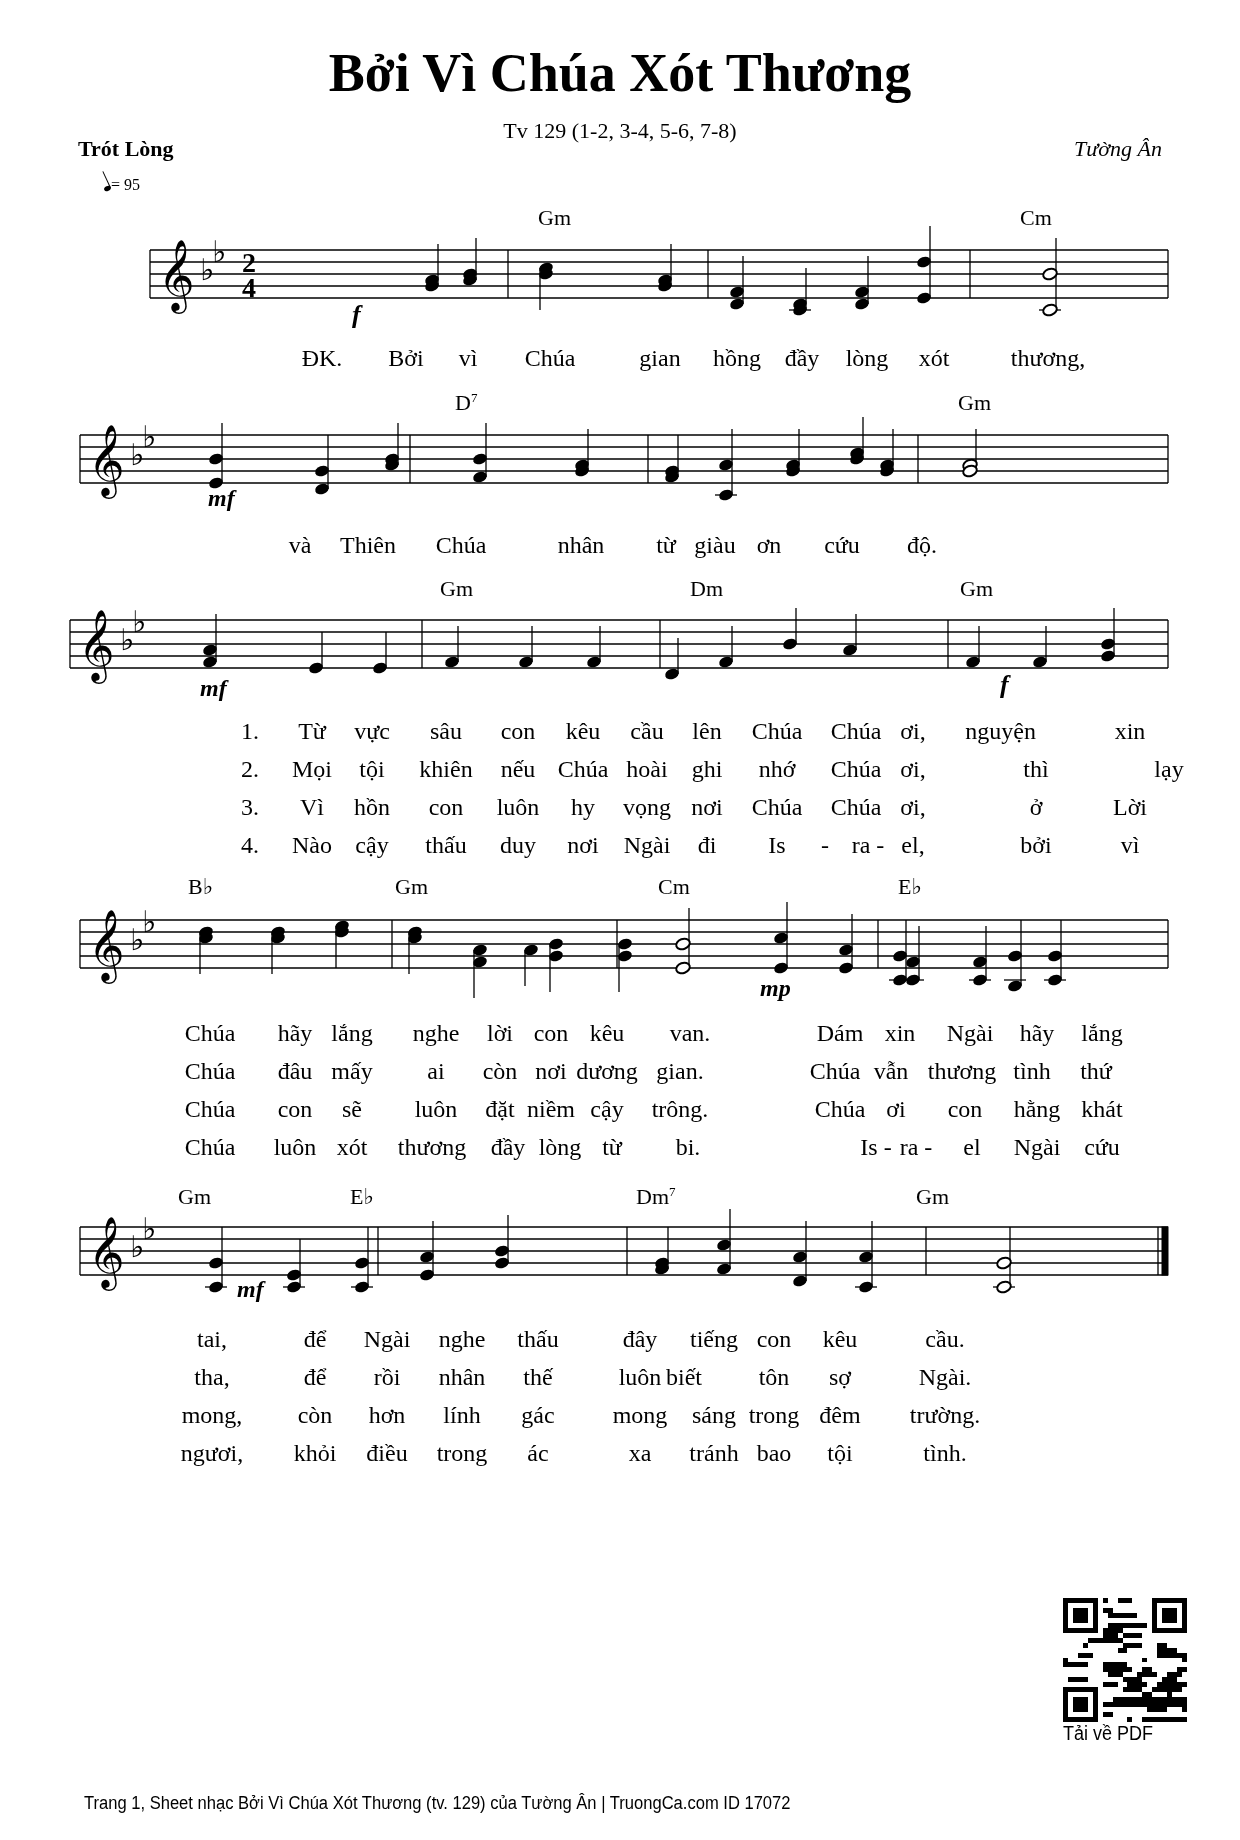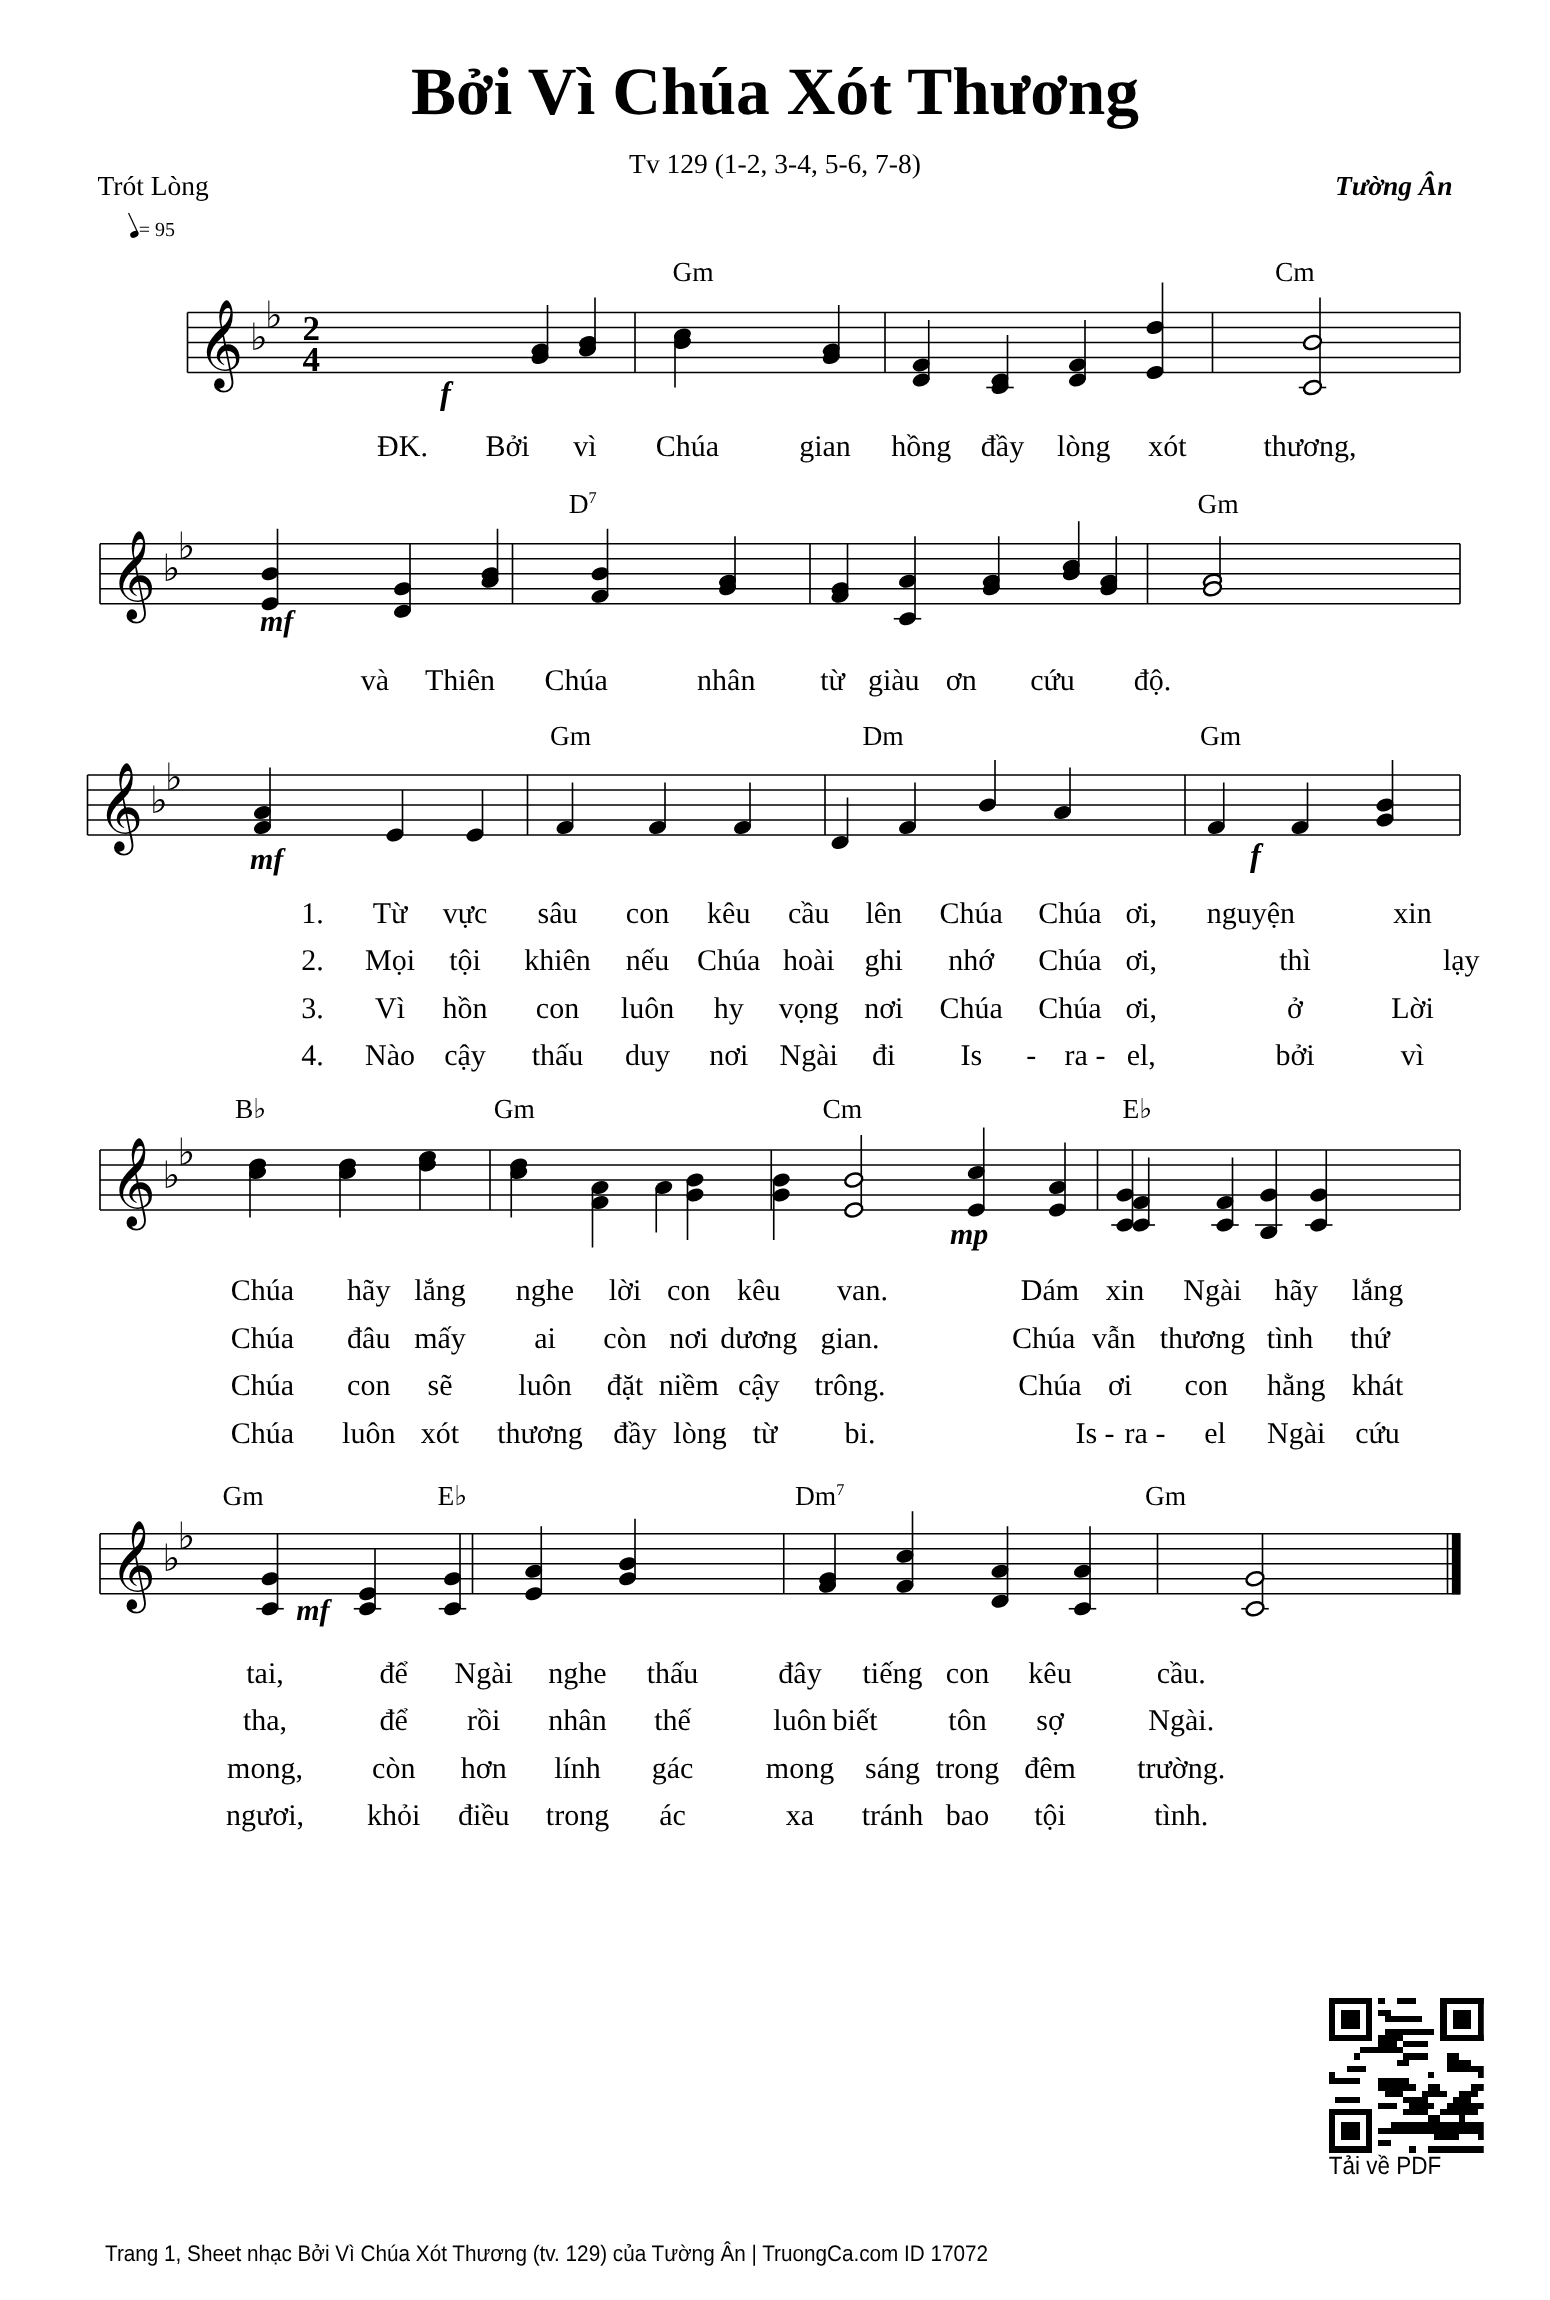--- a/index.html
+++ b/index.html
@@ -1,21 +1,21 @@
 <!DOCTYPE html>
 <html><head>
 <meta charset="utf-8">
 <style>
   html,body{margin:0;padding:0;background:#fff;}
   body{width:1240px;height:1840px;position:relative;overflow:hidden;font-family:"Liberation Serif","DejaVu Serif",serif;color:#000;}
   .abs{position:absolute;}
   .title{left:0;width:1240px;top:40;text-align:center;font-size:54px;font-weight:bold;top:42px;letter-spacing:0px;}
   .subtitle{left:0;width:1240px;top:118px;text-align:center;font-size:22px;}
-  .style-label{left:78px;top:136px;font-size:22px;}
-  .composer{right:78px;top:136px;font-size:22px;font-style:italic;font-weight:bold;}
+  .style-label{left:78px;top:136px;font-size:22px;font-weight:bold;}
+  .composer{right:78px;top:136px;font-size:22px;font-style:italic;}
   .tempo{left:104px;top:176px;font-size:16px;}
   .tempo .note{display:inline-block;width:7px;height:5px;background:#000;border-radius:50%;transform:rotate(-25deg);position:relative;top:1px;}
   .tempo .note::after{content:"";position:absolute;right:0;bottom:2px;width:1.2px;height:18px;background:#000;}
   svg.score{position:absolute;left:0;top:0;}
   .chord{font-size:22px;}
   .verse-row{position:absolute;font-size:24px;}
   .verse-row span{position:absolute;white-space:nowrap;transform:translateX(-50%);}
   .footer{left:84px;top:1793px;font-family:"Liberation Sans","DejaVu Sans",sans-serif;font-size:18px;transform:scaleX(0.92);transform-origin:left;}
   .qr{left:1063px;top:1597px;width:124px;height:126px;}
   .qr-label{left:1063px;top:1722px;font-family:"Liberation Sans","DejaVu Sans",sans-serif;font-size:20px;transform:scaleX(0.9);transform-origin:left;}

